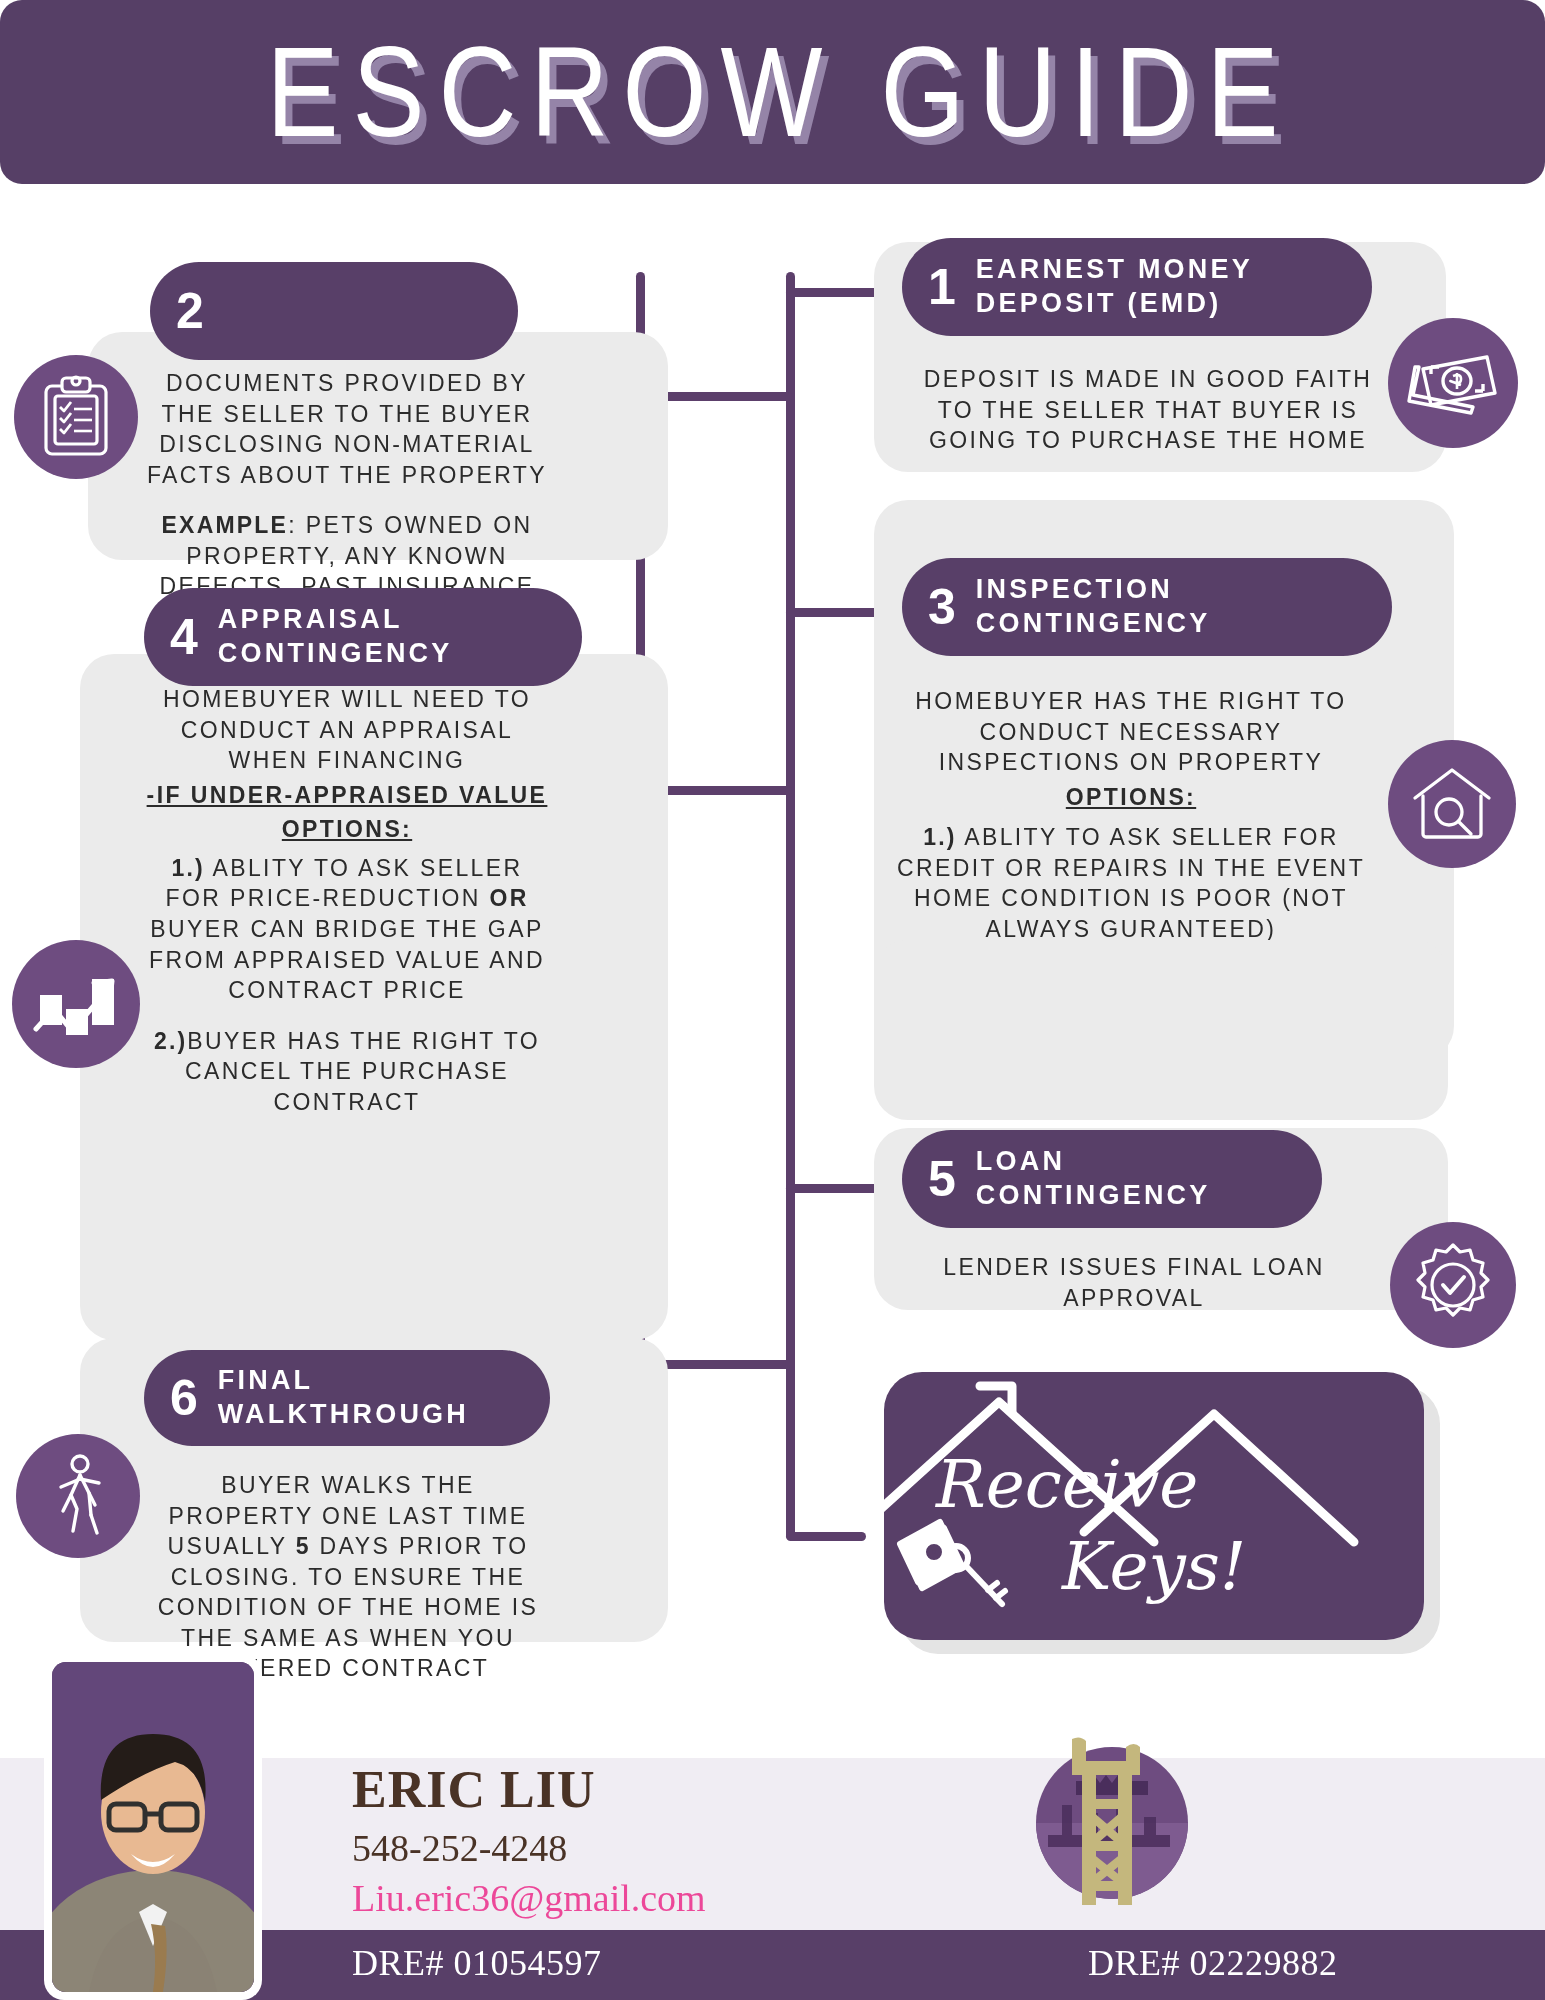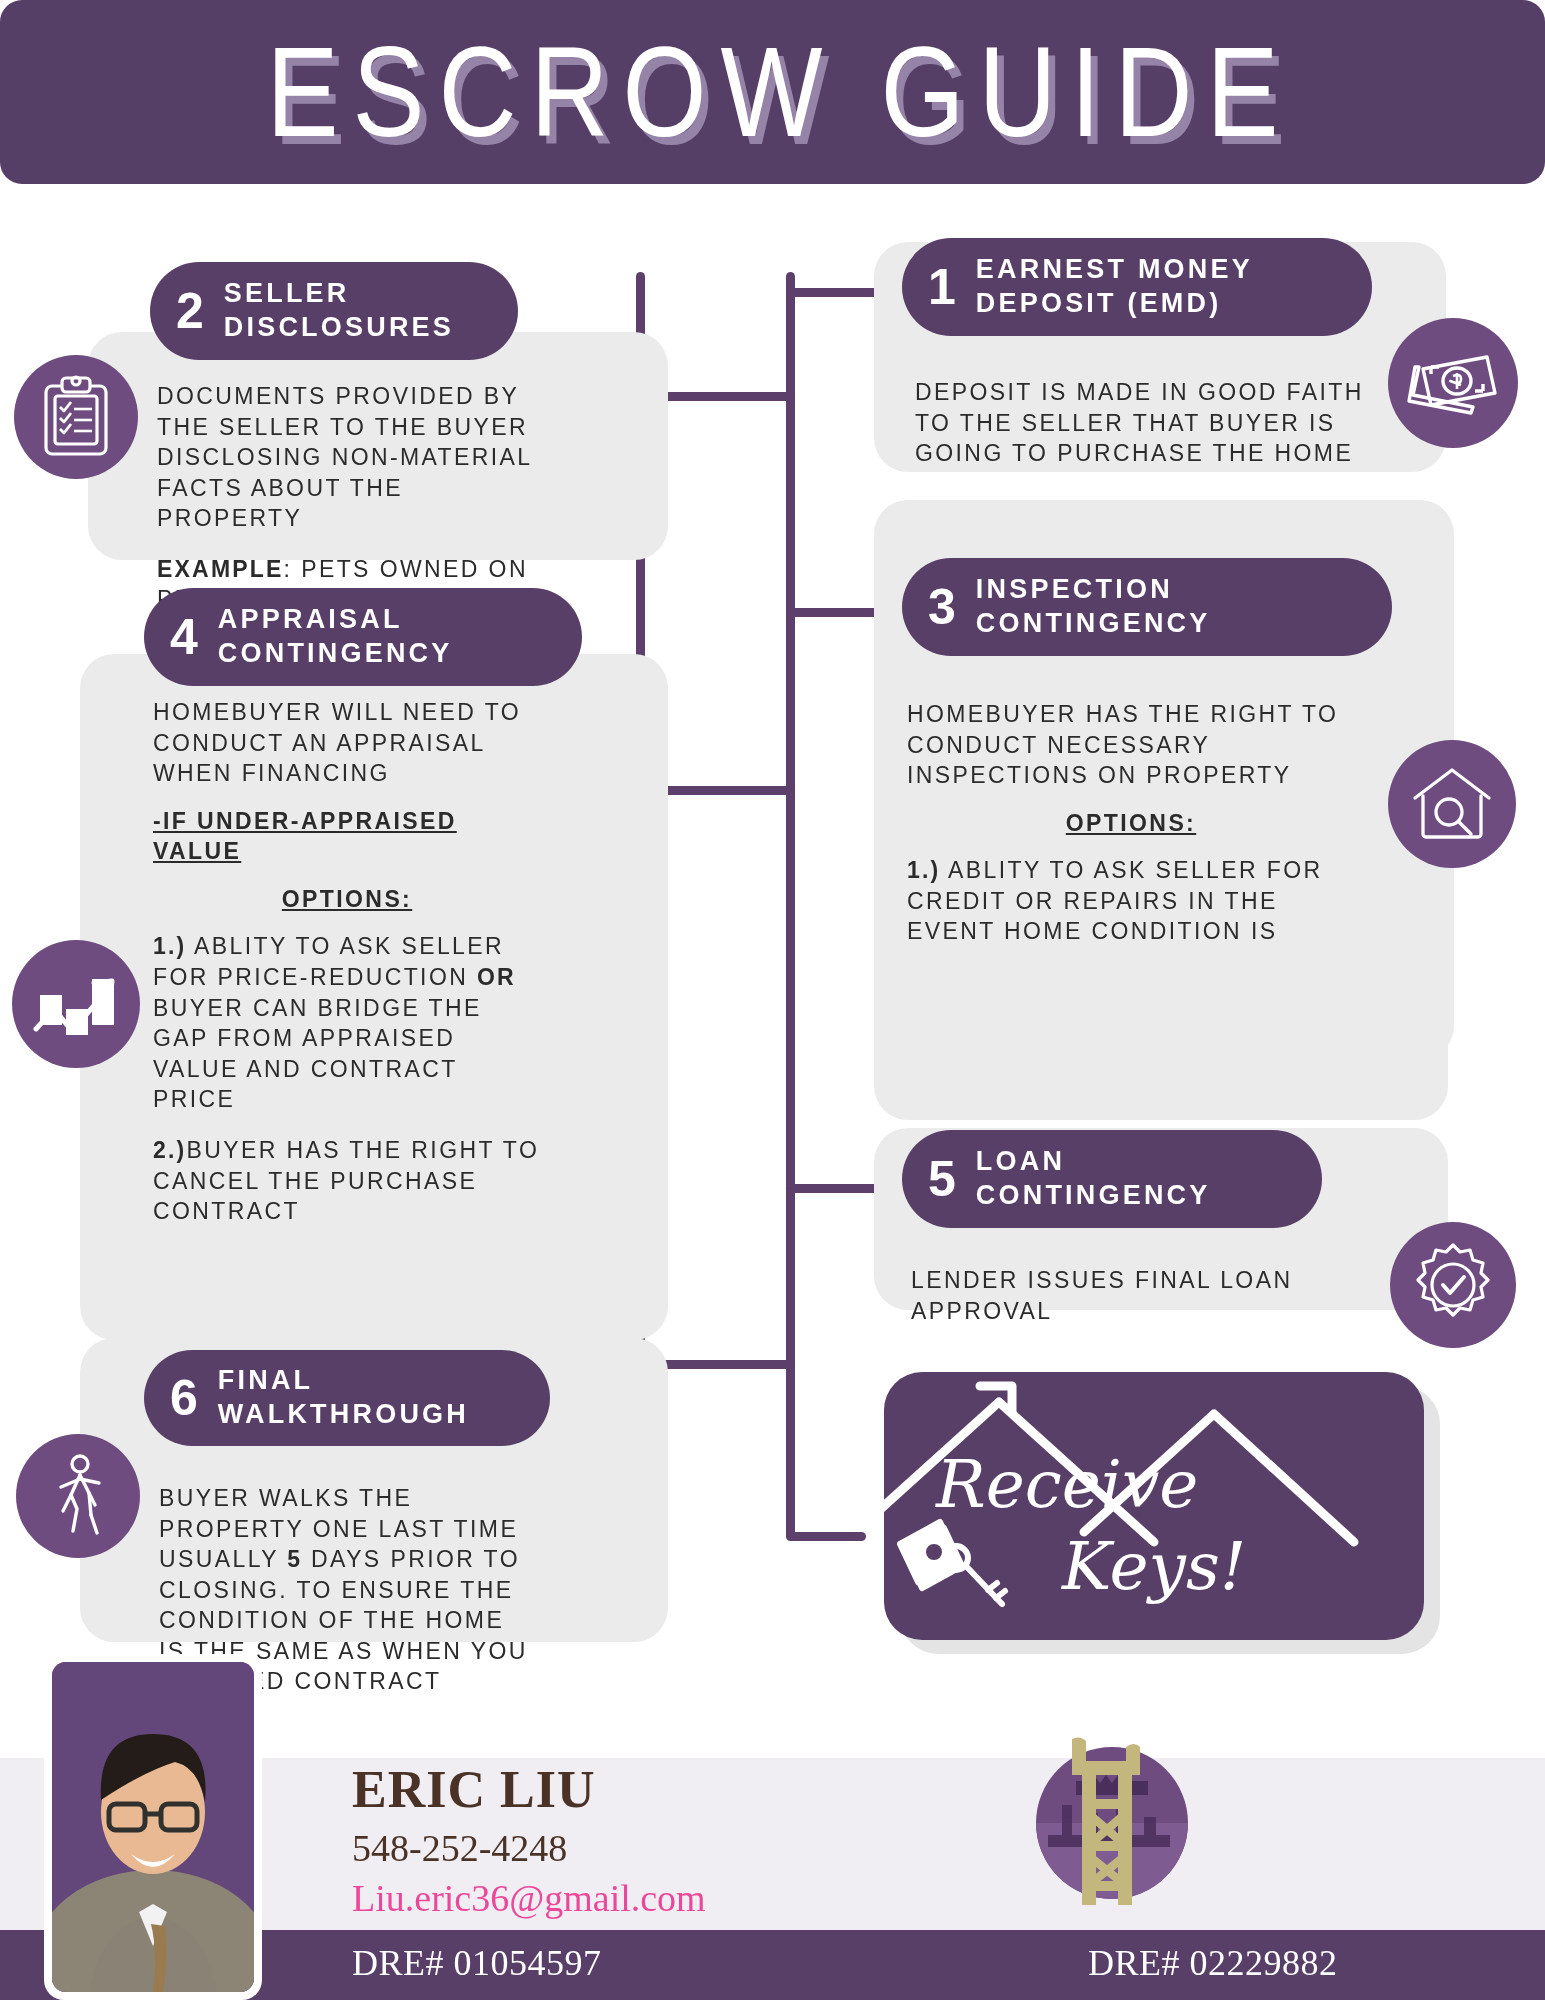--- a/index.html
+++ b/index.html
@@ -80,21 +80,21 @@
 
   .body-text {
     position: absolute;
     color: #2B2B2B;
     font-size: 23px;
     font-weight: 300;
     letter-spacing: 2.4px;
     line-height: 1.33;
     text-transform: uppercase;
   }
-  .body-text p { margin: 17px; }
+  .body-text p { margin: 4px; text-align: center; }
   .body-text p + p.gap { margin-top: 20px; }
   .body-text b, .body-text strong { font-weight: 700; letter-spacing: 2.2px; }
   .u-bold { font-weight: 700; text-decoration: underline; display: block; }
   .center { text-align: center; }
 
   
   .icon-circle {
     position: absolute;
     border-radius: 50%;
     background: #6E4C80;
@@ -255,21 +255,20 @@
       <ellipse cx="50" cy="34" rx="14" ry="13"></ellipse>
       <path d="M50 26 v16 M46 29 q8 -3 8 3 t-8 3 t8 3" stroke-width="2.6" fill="none"></path>
       <path d="M24 20 h8 M24 20 v7"></path>
       <path d="M76 44 h-8 M76 44 v-7"></path>
     </svg>
   </div>
 
   <div class="card" style="left:88px; top:332px; width:580px; height:228px;"></div>
   <div class="pill" style="left:150px; top:262px; width:368px; height:98px;">
     <span class="num">2</span>
-    <span class="ttl">SELLER<br>DISCLOSURES</span>
   </div>
   <div class="body-text" style="left:140px; top:364px; width:414px;">
     <p>DOCUMENTS PROVIDED BY THE SELLER TO THE BUYER DISCLOSING NON-MATERIAL FACTS ABOUT THE PROPERTY</p>
     <p class="gap"><b>EXAMPLE</b><span>: PETS OWNED ON PROPERTY, ANY KNOWN DEFECTS, PAST INSURANCE CLAIMS</span></p>
   </div>
   <div class="icon-circle" style="left:14px; top:355px; width:124px; height:124px;">
     <svg width="76" height="86" viewBox="0 0 76 86" fill="none" stroke="#ffffff" stroke-width="3.2" stroke-linejoin="round">
       <rect x="8" y="12" width="60" height="68" rx="6"></rect>
       <rect x="17" y="22" width="42" height="48" rx="3"></rect>
       <rect x="24" y="4" width="28" height="14" rx="4" fill="#6E4C80"></rect>

